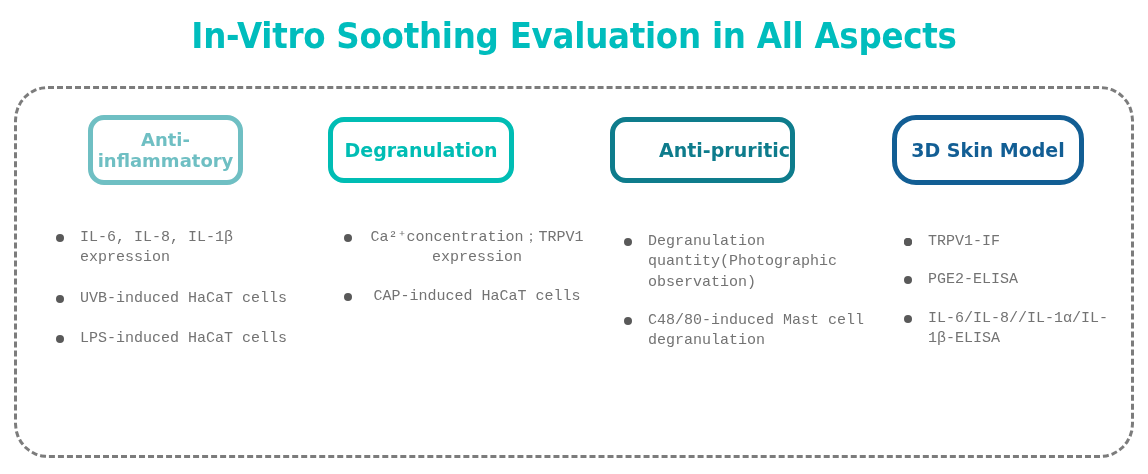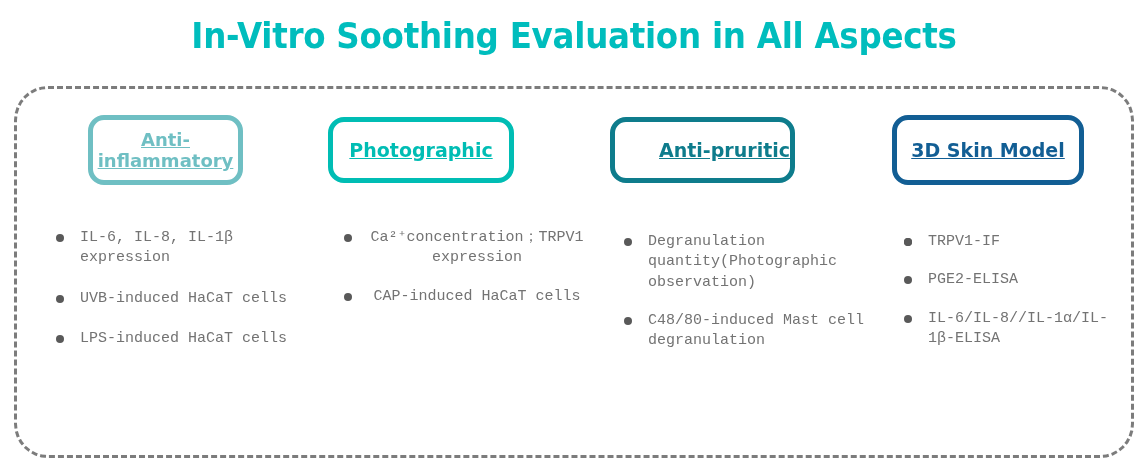--- a/index.html
+++ b/index.html
@@ -73,21 +73,20 @@
     box-sizing: border-box;
     background: #ffffff;
     border-radius: 14px;
     display: flex;
     align-items: center;
     justify-content: center;
     text-align: center;
     font-family: "DejaVu Sans", sans-serif;
     font-weight: bold;
     line-height: 1.18;
-    text-decoration: underline;
   }
   .pill-0 {
     width: 155px; height: 70px;
     margin-left: 52px;
     border: 5px solid #6FBFC3;
     color: #6FBFC3;
     font-size: 18px;
     border-radius: 16px;
   }
   .pill-1 {
@@ -106,21 +105,21 @@
     font-size: 19px;
     border-radius: 16px;
     justify-content: flex-end;
   }
   .pill-3 {
     width: 192px; height: 70px;
     margin-left: 22px;
     border: 5px solid #125E94;
     color: #125E94;
     font-size: 19px;
-    border-radius: 16px;
+    border-radius: 24px;
   }
 
   
   .bullet-list {
     list-style: none;
     margin: 0;
     padding: 0;
   }
   .bl-0 { margin-top: 14px; margin-left: 14px; }
   .bl-1 { margin-top: 14px; margin-left: 26px; }
@@ -167,21 +166,21 @@
     <ul class="bullet-list bl-0">
       <li class="bullet-item"><span class="dot"></span><span>IL-6, IL-8, IL-1β expression</span></li>
       <li class="bullet-item"><span class="dot"></span><span>UVB-induced HaCaT cells</span></li>
       <li class="bullet-item"><span class="dot"></span><span>LPS-induced HaCaT cells</span></li>
     </ul>
   </div>
 
   <div class="column col-1">
     <div class="pill-row">
       <div class="pill pill-1">
-        <span>Photographic</span>
+        <span>Degranulation</span>
       </div>
     </div>
     <ul class="bullet-list bl-1">
       <li class="bullet-item"><span class="dot"></span><span>Ca²⁺concentration；TRPV1 expression</span></li>
       <li class="bullet-item"><span class="dot"></span><span>CAP-induced HaCaT cells</span></li>
     </ul>
   </div>
 
   <div class="column col-2">
     <div class="pill-row">

